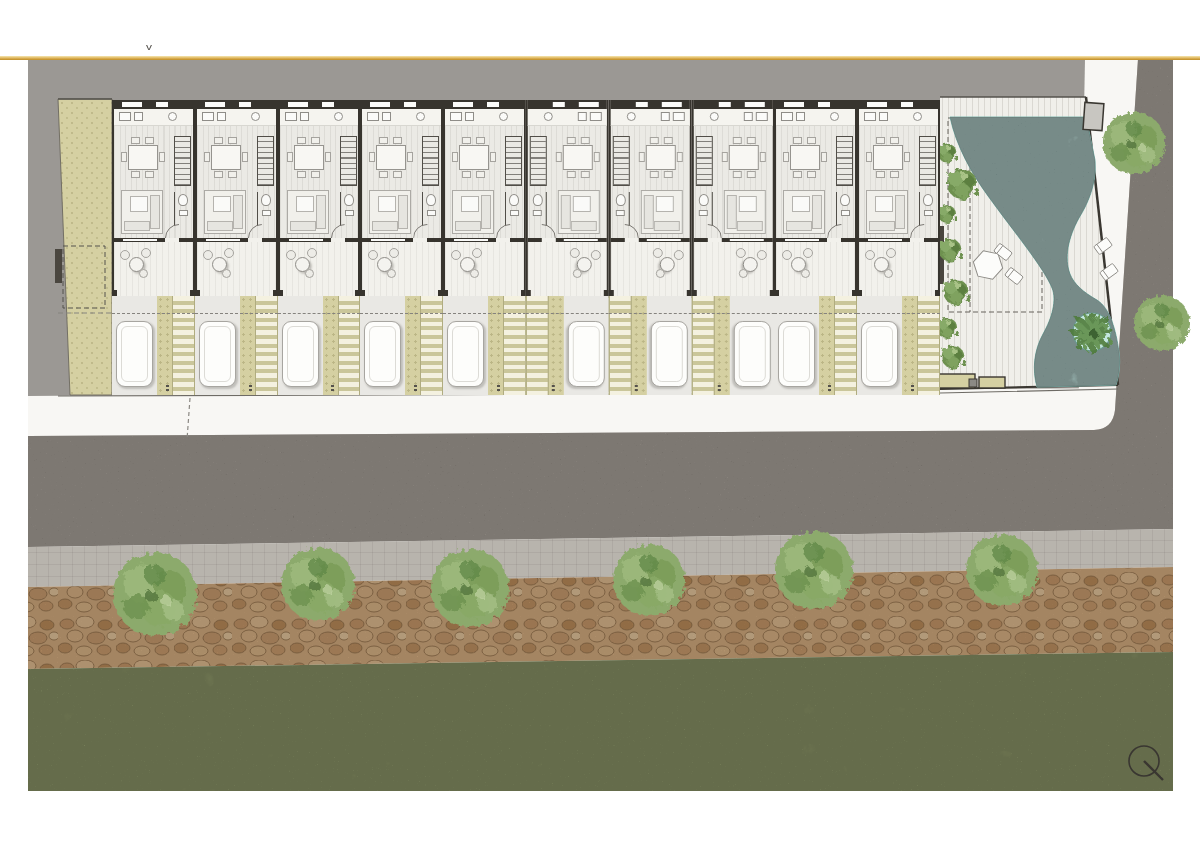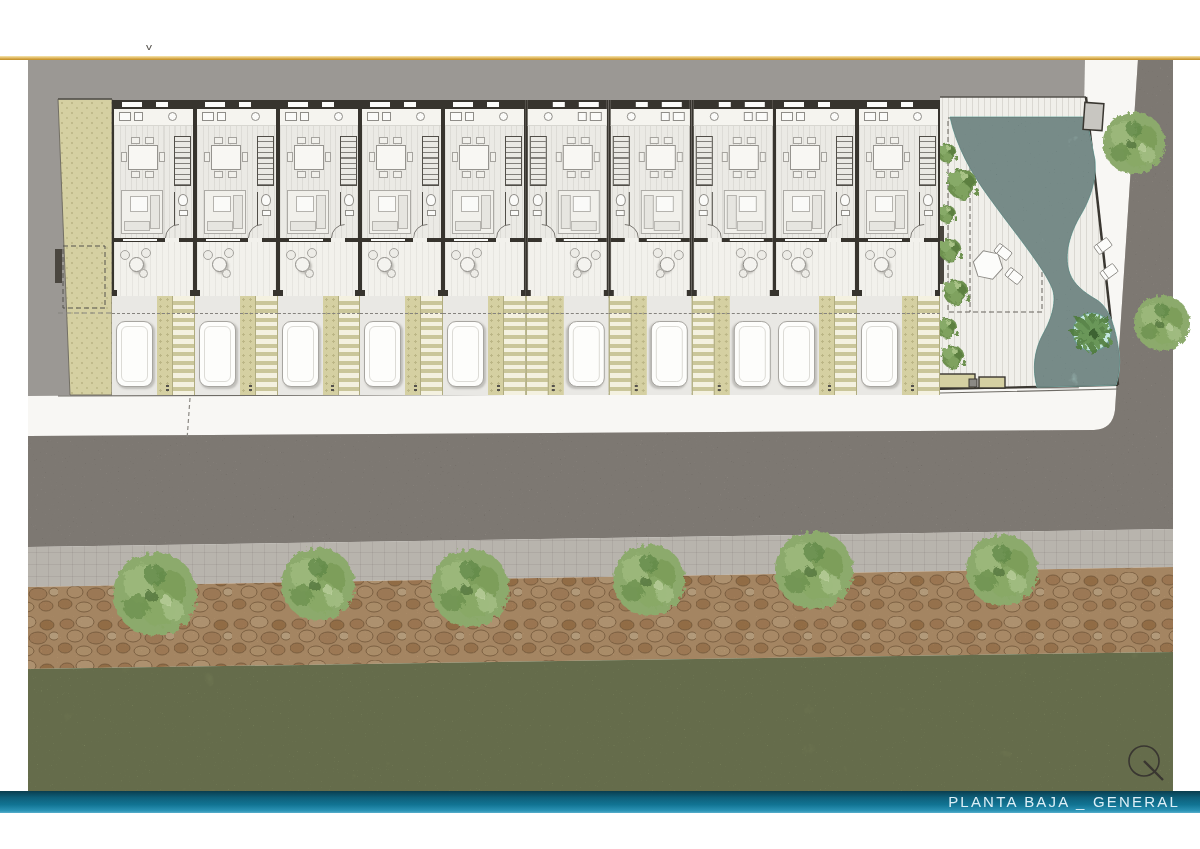--- a/index.html
+++ b/index.html
@@ -829,16 +829,13 @@
         </span>
         <span class="u-mark m1"></span>
         <span class="u-mark m2"></span>
       </div>
     </div>
   </div>
     </div>
 
   <div class="top-rule"></div>
   <span class="stray-mark">v</span>
-  <div class="footer-bar">
-    <span class="footer-title">PLANTA BAJA _ GENERAL</span>
-  </div>
 </div>
 
 </body></html>

